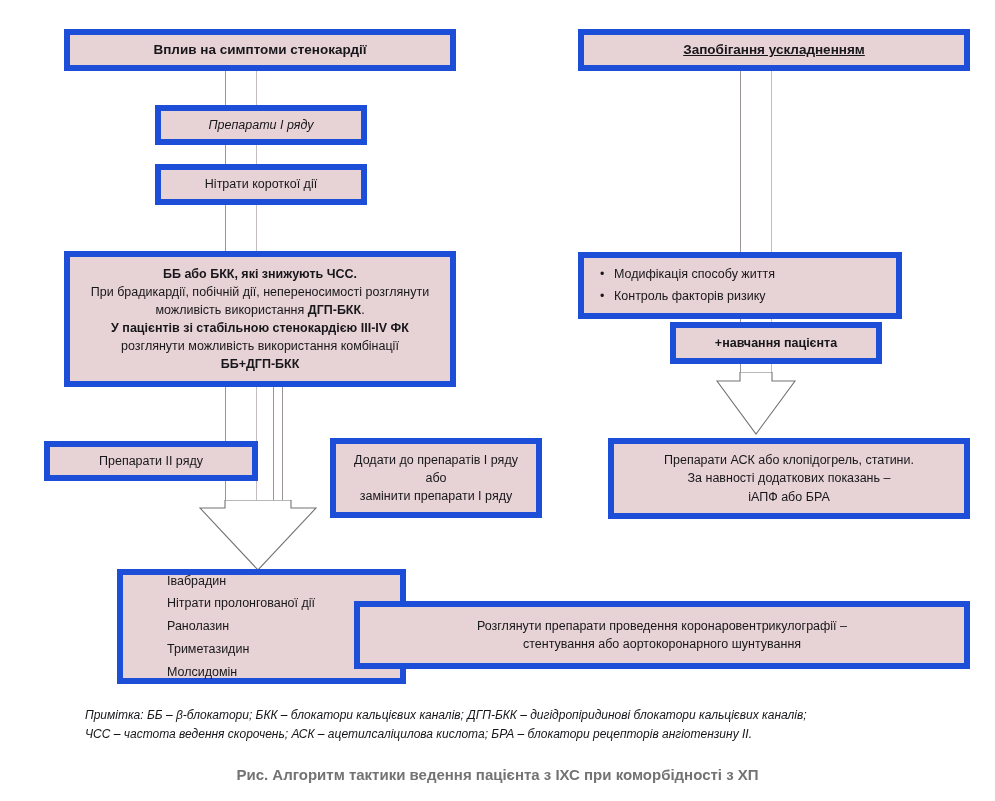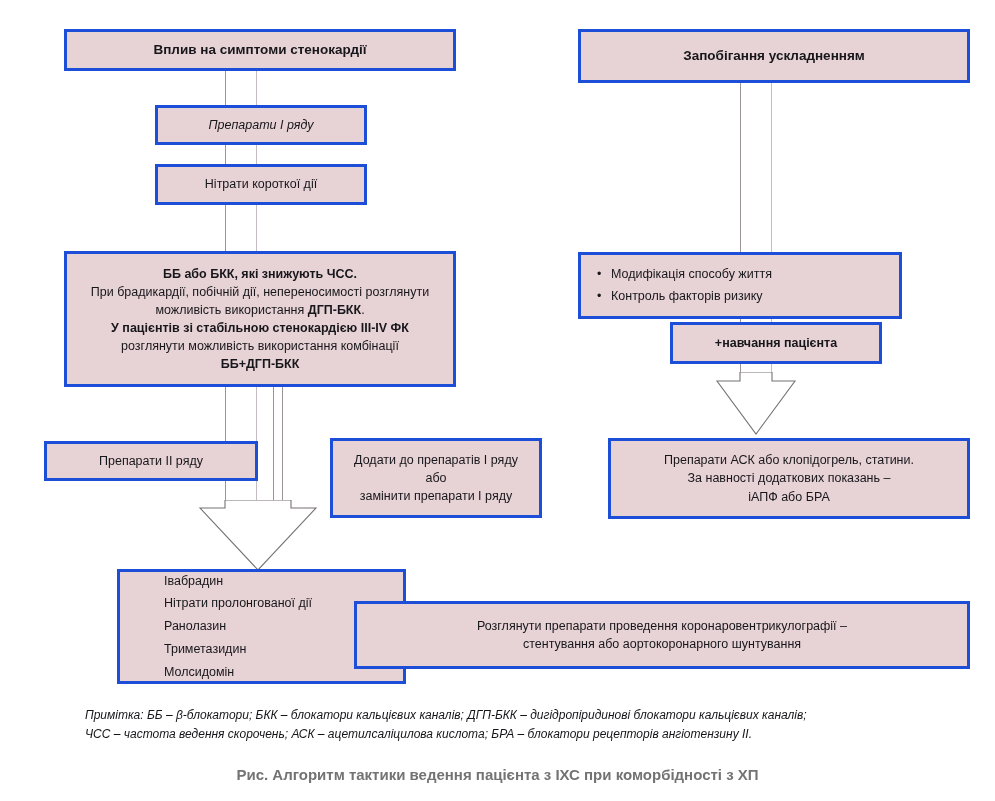--- a/index.html
+++ b/index.html
@@ -17,21 +17,21 @@
     width: 995px;
     height: 801px;
     overflow: hidden;
     background: #ffffff;
   }
   
   .box {
     position: absolute;
     box-sizing: border-box;
     background: #e7d3d6;
-    border: 3px solid #1d4ed8;
+    border: 6px solid #1d4ed8;
     display: flex;
     align-items: center;
     justify-content: center;
     text-align: center;
     font-size: 12.5px;
     line-height: 1.45;
     color: #17161a;
     padding: 4px 8px;
     z-index: 3;
   }
@@ -194,21 +194,21 @@
       <ol class="plainlist">
         <li>Івабрадин</li>
         <li>Нітрати пролонгованої дії</li>
         <li>Ранолазин</li>
         <li>Триметазидин</li>
         <li>Молсидомін</li>
       </ol>
     </div>
   </div>
 
-  <div class="box header-box" style="left:578px; top:29px; width:392px; height:54px;">Запобігання ускладненням</div>
+  <div class="box header-box" style="left:578px; top:29px; width:392px; height:42px;text-decoration:underline;">Запобігання ускладненням</div>
 
   <div class="box left-align" style="left:578px; top:252px; width:324px; height:67px; padding-left:8px;">
     <div class="inner">
       <ul class="bullets">
         <li>Модифікація способу життя</li>
         <li>Контроль факторів ризику</li>
       </ul>
     </div>
   </div>
 

